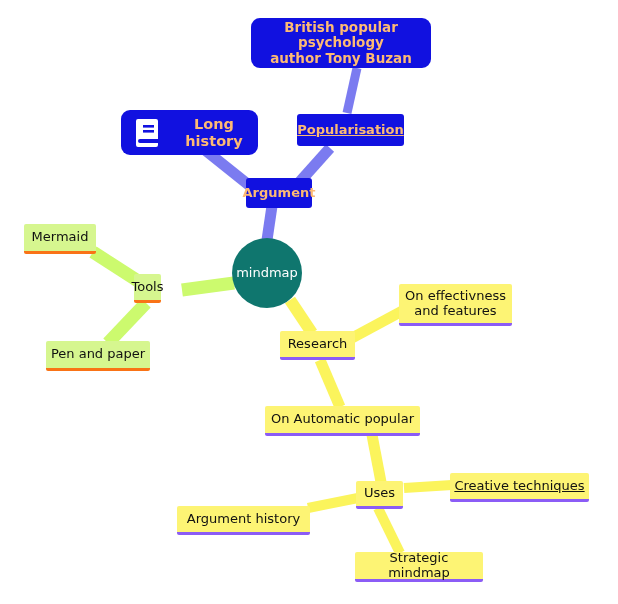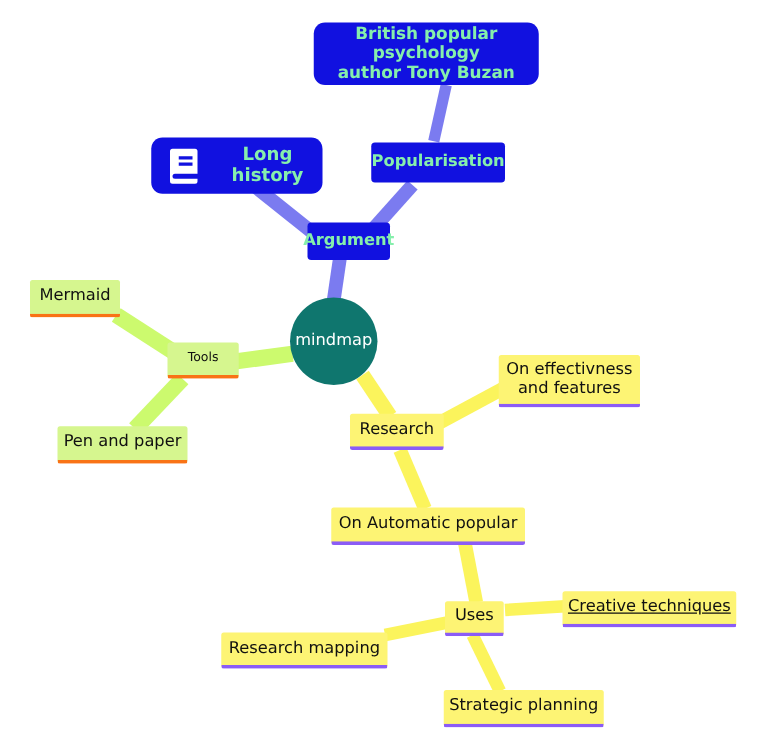--- a/index.html
+++ b/index.html
@@ -32,21 +32,21 @@
     align-items: center;
     justify-content: center;
     text-align: center;
     line-height: 1.12;
     white-space: pre-line;
     z-index: 5;
   }
   
   .node-blue {
     background: #1111e0;
-    color: #86efac;
+    color: #fdba74;
     font-weight: bold;
     border-radius: 3px;
   }
   .node-blue.rounded {
     border-radius: 9px;
   }
   
   .node-root {
     background: #0f766e;
     color: #ffffff;
@@ -127,37 +127,37 @@
 
   <div class="node node-blue rounded with-icon" style="left:81px; top:110px; width:137px; height:45px; font-size:14.5px;">
     <svg class="book-icon" viewBox="0 0 26 30" xmlns="http://www.w3.org/2000/svg">
       <path d="M3 1 H21 a2 2 0 0 1 2 2 V21 H5 a2 2 0 0 0 0 4 H23 V27 a2 2 0 0 1 -2 2 H3 a2 2 0 0 1 -2 -2 V3 a2 2 0 0 1 2 -2 Z" fill="#ffffff"></path>
       <rect x="8" y="7" width="11" height="2.6" fill="#1111e0"></rect>
       <rect x="8" y="12" width="11" height="2.6" fill="#1111e0"></rect>
     </svg>
     <span class="node-label">Long history</span>
   </div>
 
-  <div class="node node-blue" style="left:297px; top:114px; width:107px; height:32px; font-size:13px;">
+  <div class="node node-blue" style="left:297px; top:114px; width:107px; height:32px; font-size:13px;text-decoration:underline;">
     <span class="node-label">Popularisation</span>
   </div>
 
   <div class="node node-blue" style="left:246px; top:178px; width:66px; height:30px; font-size:13px;">
     <span class="node-label">Argument</span>
   </div>
 
   <div class="node node-root" style="left:232px; top:238px; width:70px; height:70px; font-size:13px;">
     <span class="node-label">mindmap</span>
   </div>
 
   <div class="node node-green" style="left:24px; top:224px; width:72px; height:30px; font-size:13px;">
     <span class="node-label">Mermaid</span>
   </div>
 
-  <div class="node node-green" style="left:134px; top:274px; width:57px; height:29px; font-size:10px;">
+  <div class="node node-green" style="left:134px; top:274px; width:27px; height:29px; font-size:13px;">
     <span class="node-label">Tools</span>
   </div>
 
   <div class="node node-green" style="left:46px; top:341px; width:104px; height:30px; font-size:13px;">
     <span class="node-label">Pen and paper</span>
   </div>
 
   <div class="node node-yellow" style="left:399px; top:284px; width:113px; height:42px; font-size:13px;">
     <span class="node-label">On effectivness
 and features</span>
@@ -173,20 +173,20 @@
 
   <div class="node node-yellow" style="left:450px; top:473px; width:139px; height:29px; font-size:13px;text-decoration:underline;">
     <span class="node-label">Creative techniques</span>
   </div>
 
   <div class="node node-yellow" style="left:356px; top:481px; width:47px; height:28px; font-size:13px;">
     <span class="node-label">Uses</span>
   </div>
 
   <div class="node node-yellow" style="left:177px; top:506px; width:133px; height:29px; font-size:13px;">
-    <span class="node-label">Research mapping</span>
+    <span class="node-label">Argument history</span>
   </div>
 
   <div class="node node-yellow" style="left:355px; top:552px; width:128px; height:30px; font-size:13px;">
-    <span class="node-label">Strategic planning</span>
+    <span class="node-label">Strategic mindmap</span>
   </div>
 
 </div>
 
 </body></html>

